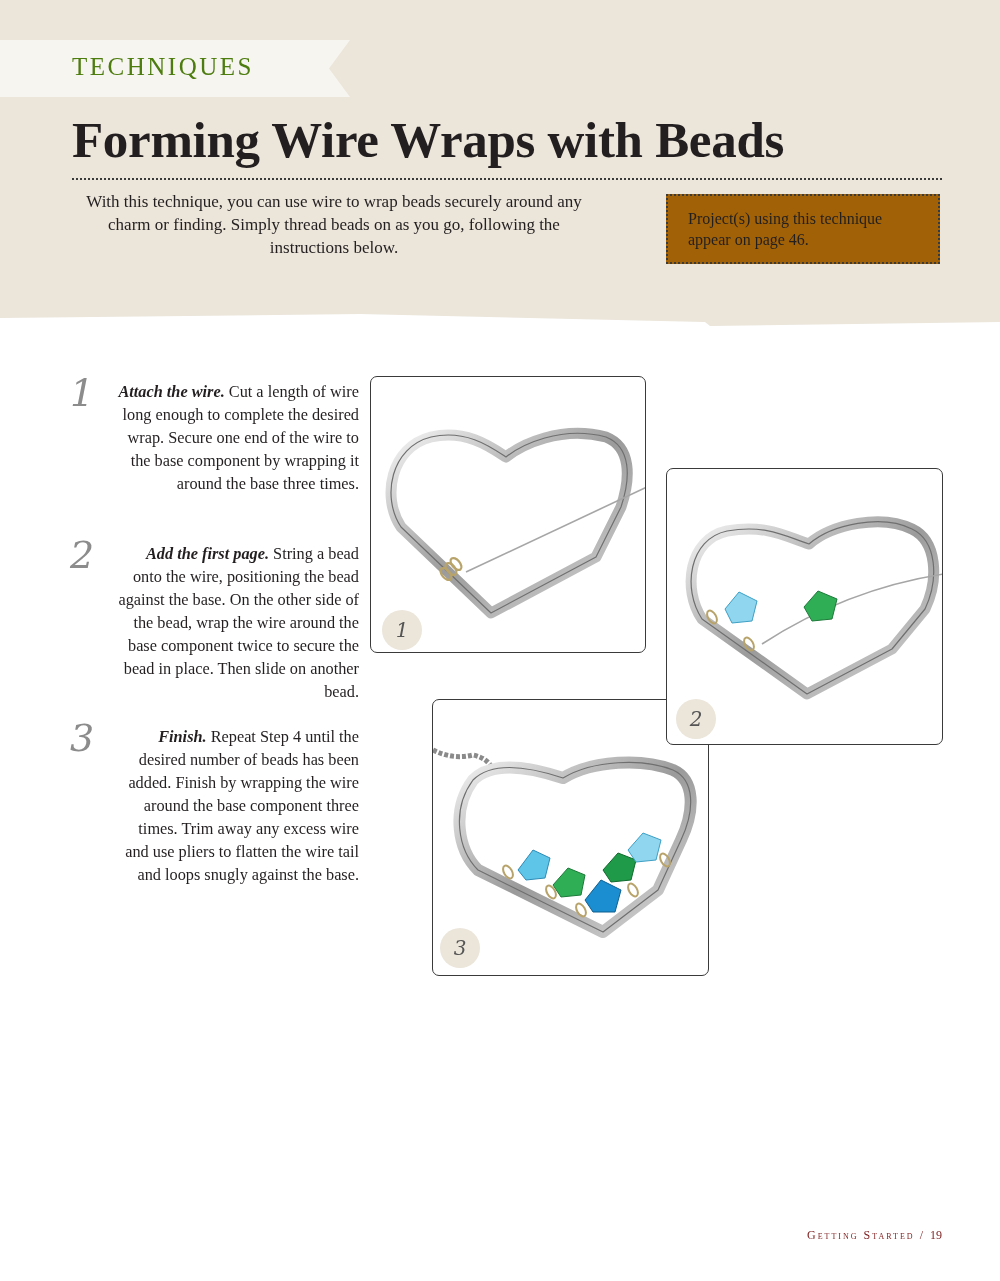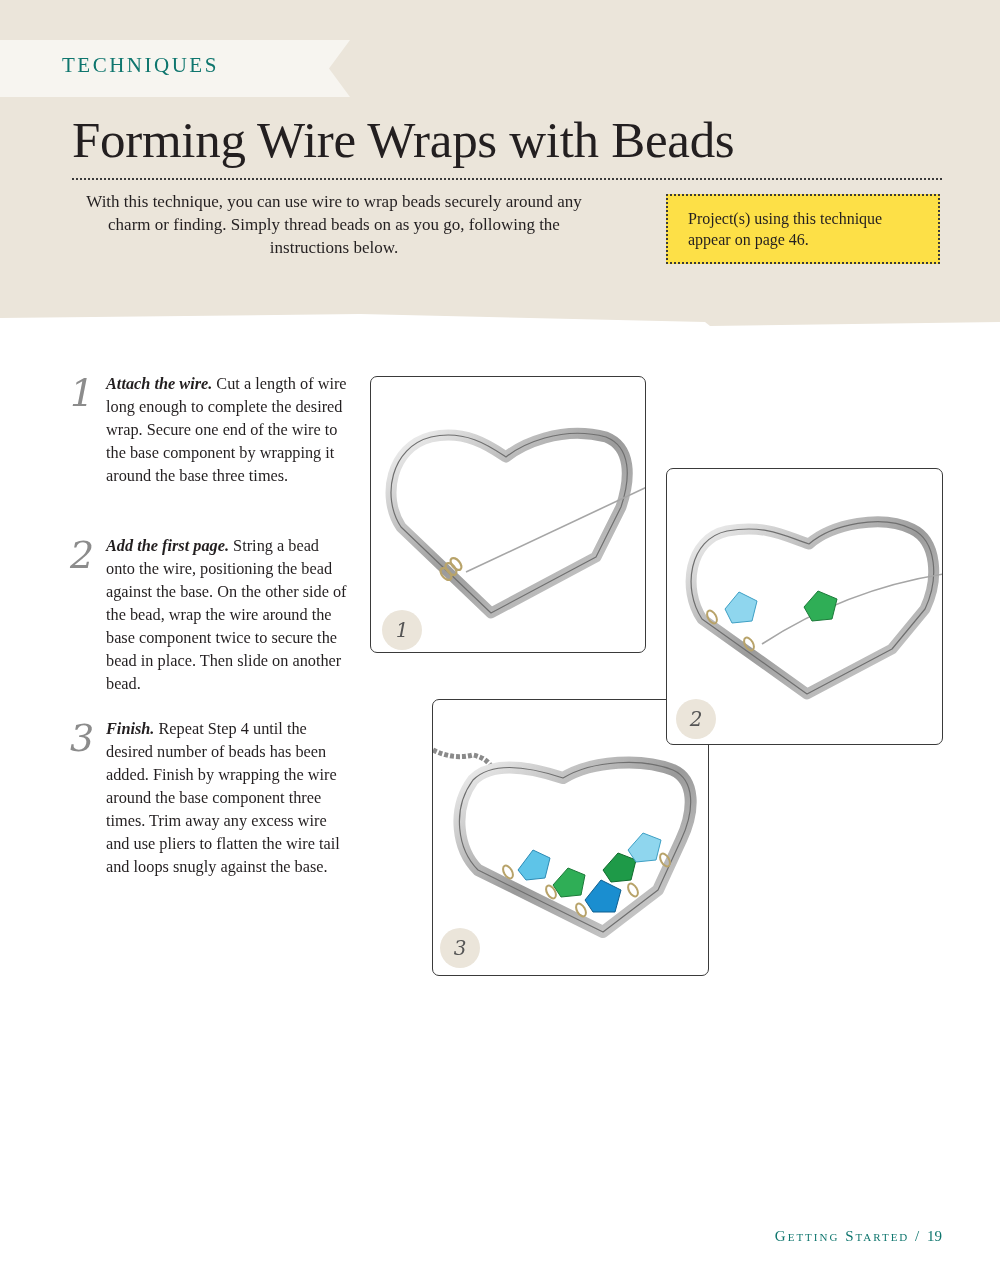--- a/index.html
+++ b/index.html
@@ -13,67 +13,67 @@
       position: absolute; left: 0; top: 0; width: 1000px; height: 345px;
       background: #ebe5da;
       clip-path: polygon(0 0, 100% 0, 100% 322px, 71% 326px, 70.5% 322px, 36% 314px, 0 318px);
     }
     .ribbon {
       position: absolute; left: 0; top: 40px; width: 350px; height: 57px;
       background: #f7f5f0;
       clip-path: polygon(0 0, 100% 0, 94% 50%, 100% 100%, 0 100%);
     }
     .ribbon-label {
-      position: absolute; left: 62px; top: 53px;
-      font-size: 21px; letter-spacing: 2.5px; color: #0f766e;
+      position: absolute; left: 72px; top: 53px;
+      font-size: 25px; letter-spacing: 2.5px; color: #4d7c0f;
     }
     .page-title {
       position: absolute; left: 72px; top: 112px;
-      font-size: 51px; font-weight: normal; margin: 0; line-height: 1.1; letter-spacing: -0.3px;
+      font-size: 51px; font-weight: bold; margin: 0; line-height: 1.1; letter-spacing: -0.3px;
     }
     .title-rule {
       position: absolute; left: 72px; top: 178px; width: 870px; height: 0;
       border-top: 2px dotted #3a3a3a;
     }
     .intro {
       position: absolute; left: 74px; top: 190px; width: 520px;
       font-size: 17px; line-height: 23px; margin: 0; text-align: center;
     }
     .callout {
       position: absolute; left: 666px; top: 194px; width: 274px; height: 70px;
-      background: #fde047; border: 2px dotted #3a3a3a; box-sizing: border-box;
+      background: #a16207; border: 2px dotted #3a3a3a; box-sizing: border-box;
       padding: 12px 20px; font-size: 16px; line-height: 21px;
     }
     .steps { position: absolute; left: 70px; top: 372px; width: 280px; }
     .step { position: absolute; left: 0; width: 280px; }
     .step-num {
       position: absolute; left: 0; top: 2px; width: 28px;
       font-family: "DejaVu Serif", serif; font-style: italic;
       font-size: 38px; color: #8c8c8c; line-height: 1;
     }
     .step-body {
       position: absolute; left: 36px; top: 0; width: 245px;
-      font-size: 16.3px; line-height: 23px; margin: 0;
+      font-size: 16.3px; line-height: 23px; margin: 8px; text-align: right;
     }
     .step-heading { font-style: italic; font-weight: bold; }
 
     .photo {
       position: absolute; background: #ffffff; border: 1.5px solid #3a3a3a; border-radius: 7px;
       box-sizing: border-box; overflow: hidden;
     }
     .photo svg { position: absolute; left: 0; top: 0; }
     .badge {
       position: absolute; width: 40px; height: 40px; border-radius: 50%;
       background: #ebe5da; color: #555; font-style: italic;
       font-family: "DejaVu Serif", serif; font-size: 20px;
       display: flex; align-items: center; justify-content: center;
     }
     .footer {
       position: absolute; right: 58px; top: 1228px;
-      font-size: 15px; letter-spacing: 2px; color: #0f766e; font-variant: small-caps;
+      font-size: 12px; letter-spacing: 2px; color: #7f1d1d; font-variant: small-caps;
     }
   </style>
 </head>
 <body>
 
 <div class="header-band"></div>
 <div class="ribbon"></div>
 <div class="ribbon-label" style="text-transform:uppercase;">Techniques</div>
 
 <h1 class="page-title">Forming Wire Wraps with Beads</h1>

